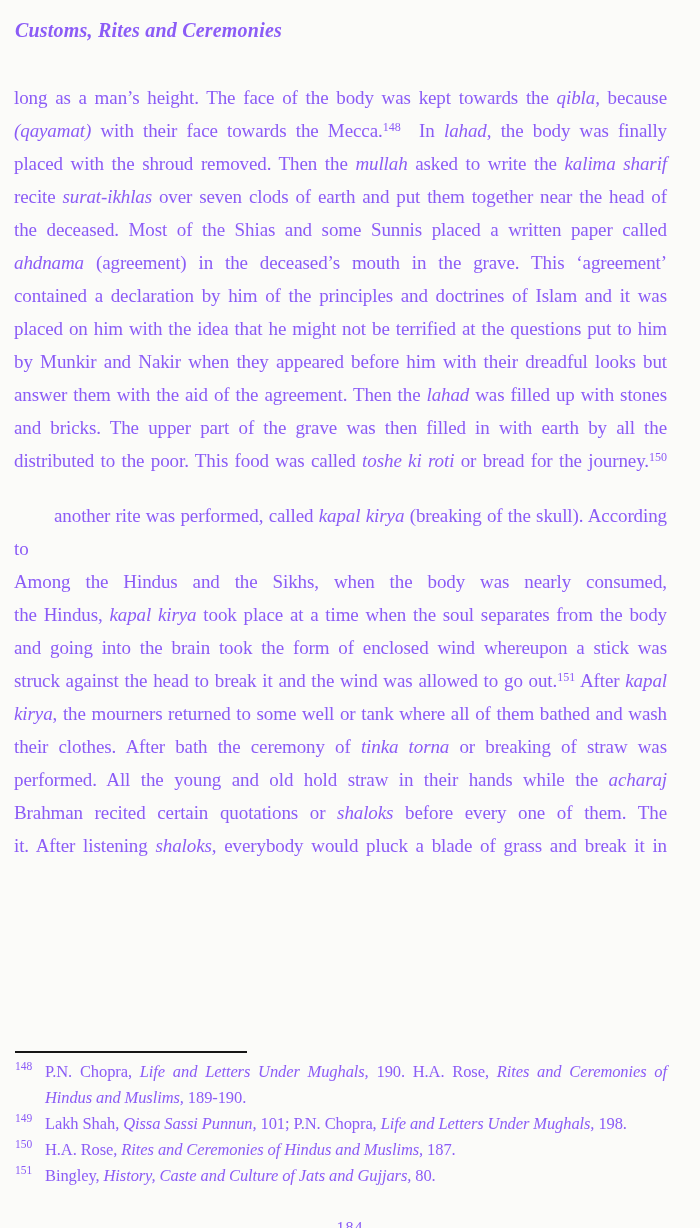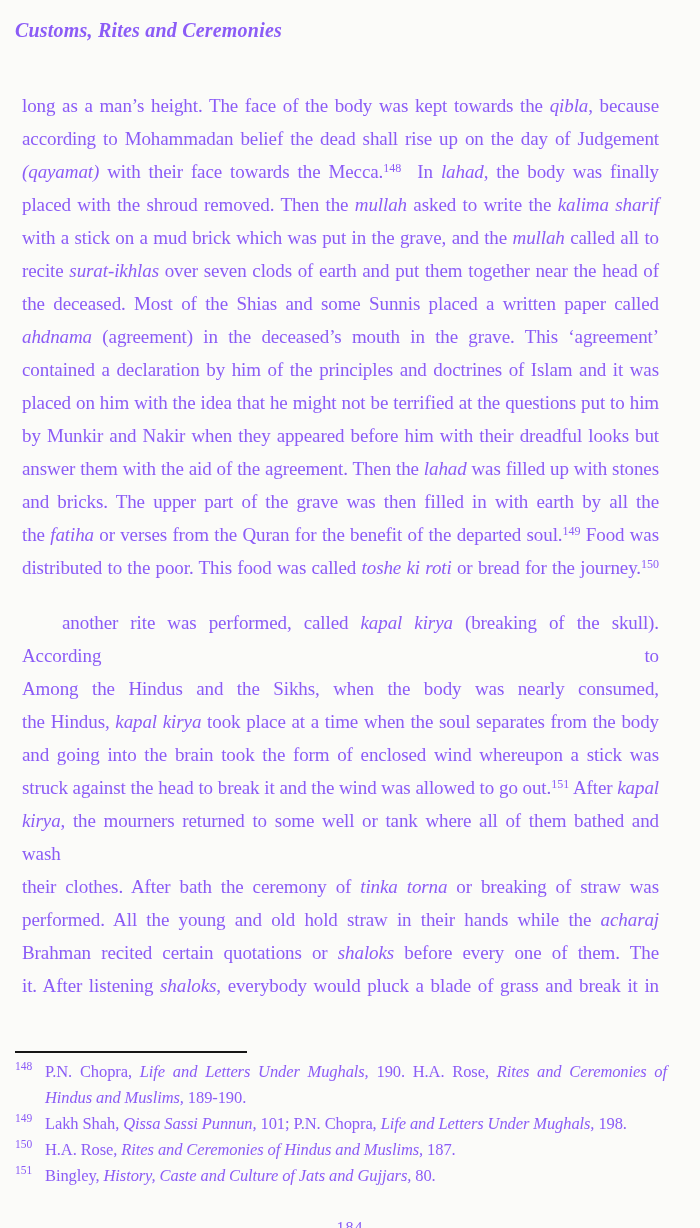--- a/index.html
+++ b/index.html
@@ -21,21 +21,21 @@
     font-style: italic;
     letter-spacing: 0.2px;
   }
   .body-text {
     position: absolute;
     top: 81px;
     left: 14px;
     width: 653px;
     font-size: 19px;
   }
-  .para { margin: 8px; }
+  .para { margin: 0; }
   .para + .para { margin-top: 22px; }
   .line {
     line-height: 33px;
     text-align: justify;
     letter-spacing: -0.1px;
   }
   .line.just { text-align-last: justify; }
   .para.indent .line:first-child { text-indent: 40px; }
   em { font-style: italic; }
   sup.supref {
@@ -78,33 +78,30 @@
   }
 </style>
 </head>
 <body>
 
 <div class="page">
   <div class="running-header">Customs, Rites and Ceremonies</div>
   <div class="body-text">
       <div class="para">
         <div class="line just"><span>long as a man’s height. The face of the body was kept towards the </span><em>qibla</em><span>, because</span></div>
-        <div class="line just"><span>according to Mohammadan belief the dead shall rise up on the day of Judgement</span></div>
         <div class="line just"><em>(qayamat)</em><span> with their face towards the Mecca.</span><sup class="supref">148</sup><span>&nbsp; In </span><em>lahad</em><span>, the body was finally</span></div>
         <div class="line just"><span>placed with the shroud removed. Then the </span><em>mullah</em><span> asked to write the </span><em>kalima sharif</em></div>
-        <div class="line just"><span>with a stick on a mud brick which was put in the grave, and the </span><em>mullah</em><span> called all to</span></div>
         <div class="line just"><span>recite </span><em>surat-ikhlas</em><span> over seven clods of earth and put them together near the head of</span></div>
         <div class="line just"><span>the deceased. Most of the Shias and some Sunnis placed a written paper called</span></div>
         <div class="line just"><em>ahdnama</em><span> (agreement) in the deceased’s mouth in the grave. This ‘agreement’</span></div>
         <div class="line just"><span>contained a declaration by him of the principles and doctrines of Islam and it was</span></div>
         <div class="line just"><span>placed on him with the idea that he might not be terrified at the questions put to him</span></div>
         <div class="line just"><span>by Munkir and Nakir when they appeared before him with their dreadful looks but</span></div>
         <div class="line just"><span>answer them with the aid of the agreement. Then the </span><em>lahad</em><span> was filled up with stones</span></div>
         <div class="line just"><span>and bricks. The upper part of the grave was then filled in with earth by all the</span></div>
-        <div class="line just"><span>the </span><em>fatiha</em><span> or verses from the Quran for the benefit of the departed soul.</span><sup class="supref">149</sup><span> Food was</span></div>
         <div class="line just"><span>distributed to the poor. This food was called </span><em>toshe ki roti</em><span> or bread for the journey.</span><sup class="supref">150</sup></div>
       </div>
       <div class="para indent">
         <div class="line just"><span>another rite was performed, called </span><em>kapal kirya</em><span> (breaking of the skull). According to</span></div>
         <div class="line just"><span>Among the Hindus and the Sikhs, when the body was nearly consumed,</span></div>
         <div class="line just"><span>the Hindus, </span><em>kapal kirya</em><span> took place at a time when the soul separates from the body</span></div>
         <div class="line just"><span>and going into the brain took the form of enclosed wind whereupon a stick was</span></div>
         <div class="line just"><span>struck against the head to break it and the wind was allowed to go out.</span><sup class="supref">151</sup><span> After </span><em>kapal</em></div>
         <div class="line just"><em>kirya</em><span>, the mourners returned to some well or tank where all of them bathed and wash</span></div>
         <div class="line just"><span>their clothes. After bath the ceremony of </span><em>tinka torna</em><span> or breaking of straw was</span></div>

